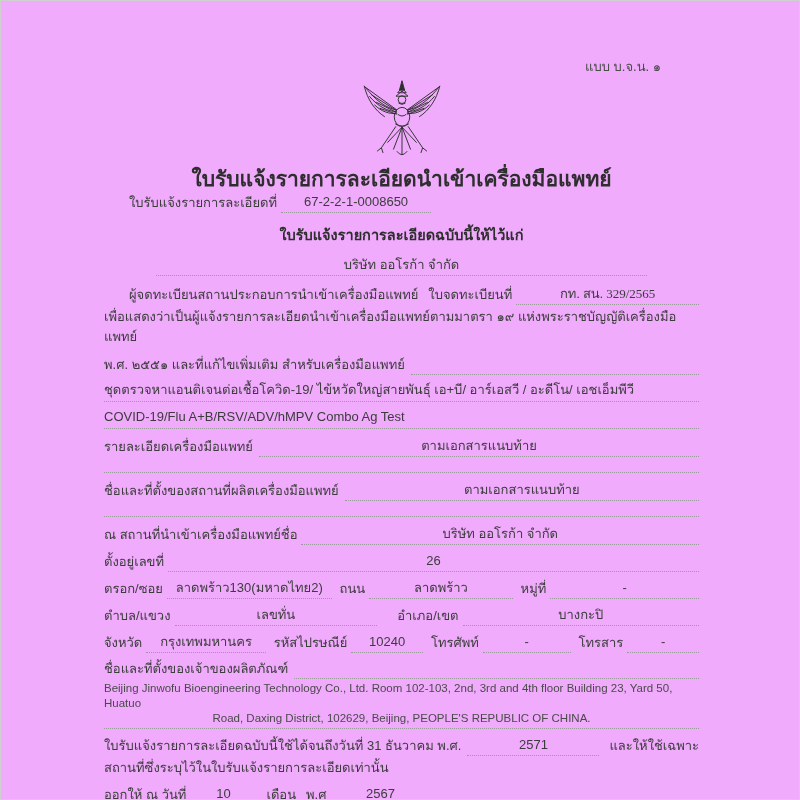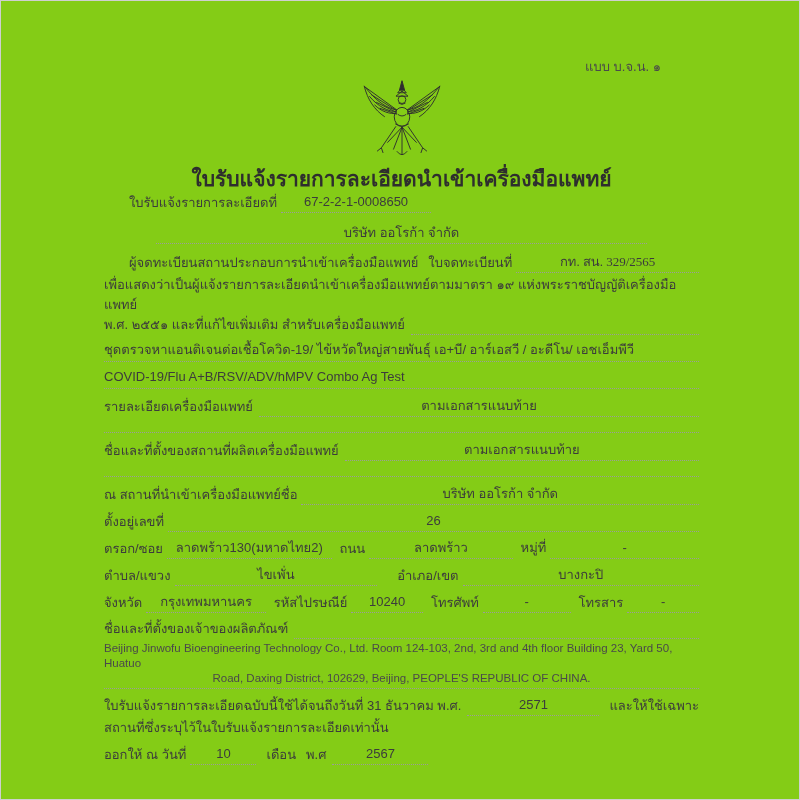--- a/index.html
+++ b/index.html
@@ -1,18 +1,18 @@
 <!DOCTYPE html>
 <html lang="th"><head>
 <meta charset="utf-8">
 <style>
   html,body{margin:0;padding:0;background:#fff;}
   body{font-family:"Liberation Sans","DejaVu Sans",sans-serif;color:#3c3c3c;}
   .page{position:relative;width:800px;height:800px;box-sizing:border-box;
-        border:1px solid #cfcfcf;background:#84cc16;overflow:hidden;
+        border:1px solid #cfcfcf;background:#f0abfc;overflow:hidden;
         padding:56px 100px 0 103px;font-size:13px;line-height:20px;}
   .right{text-align:right;padding-right:38px;font-size:13px;color:#4a4a4a;}
   .center{text-align:center;}
   .bold{font-weight:bold;color:#2e2e2e;}
   .title{font-size:21px;margin-top:4px;}
   .heading2{font-size:14.5px;margin-top:12px;}
   .row{display:flex;align-items:flex-end;margin-top:6px;}
   .lbl{white-space:nowrap;}
   .dot{border-bottom:1px dotted #9b9b9b;text-align:center;white-space:nowrap;}
   .grow{flex:1;}
@@ -63,30 +63,31 @@
     </svg>
   </div>
 
   <div class="center bold title">ใบรับแจ้งรายการละเอียดนำเข้าเครื่องมือแพทย์</div>
 
   <div class="row" style="margin-top:3px;">
     <span class="lbl indent">ใบรับแจ้งรายการละเอียดที่</span>
     <span class="dot" style="min-width:150px;margin-left:4px;">67-2-2-1-0008650</span>
   </div>
 
+  <div class="center bold heading2">ใบรับแจ้งรายการละเอียดฉบับนี้ให้ไว้แก่</div>
 
   <div class="company-line center">บริษัท ออโรก้า จำกัด</div>
 
   <div class="row" style="margin-top:8px;">
     <span class="lbl indent">ผู้จดทะเบียนสถานประกอบการนำเข้าเครื่องมือแพทย์</span>
     <span class="lbl" style="margin-left:10px;">ใบจดทะเบียนที่</span>
     <span class="dot grow" style="margin-left:4px;font-family:Liberation Serif, serif;">กท. สน. 329/2565</span>
   </div>
   <div style="margin-top:2px;">เพื่อแสดงว่าเป็นผู้แจ้งรายการละเอียดนำเข้าเครื่องมือแพทย์ตามมาตรา ๑๙ แห่งพระราชบัญญัติเครื่องมือแพทย์</div>
-  <div class="row" style="margin-top:0;text-align:center;">
+  <div class="row" style="margin-top:8px;text-align:center;">
     <span class="lbl">พ.ศ. ๒๕๕๑ และที่แก้ไขเพิ่มเติม  สำหรับเครื่องมือแพทย์</span>
     <span class="dot grow" style="margin-left:6px;"></span>
   </div>
   <div class="devline">ชุดตรวจหาแอนติเจนต่อเชื้อโควิด-19/ ไข้หวัดใหญ่สายพันธุ์ เอ+บี/ อาร์เอสวี / อะดีโน/ เอชเอ็มพีวี</div>
   <div class="devline">COVID-19/Flu A+B/RSV/ADV/hMPV Combo Ag Test</div>
 
   <div class="row" style="margin-top:7px;">
     <span class="lbl">รายละเอียดเครื่องมือแพทย์</span>
     <span class="dot grow" style="margin-left:6px;">ตามเอกสารแนบท้าย</span>
   </div>
@@ -104,45 +105,45 @@
   </div>
   <div class="row">
     <span class="lbl">ตั้งอยู่เลขที่</span>
     <span class="dot grow" style="margin-left:4px;">26</span>
   </div>
   <div class="row">
     <span class="lbl">ตรอก/ซอย</span>
     <span class="dot" style="flex:1.55;margin-left:4px;">ลาดพร้าว130(มหาดไทย2)</span>
     <span class="lbl" style="margin-left:8px;">ถนน</span>
     <span class="dot" style="flex:1.35;margin-left:4px;">ลาดพร้าว</span>
-    <span class="lbl" style="margin-left:8px;font-family:Liberation Mono, monospace;">หมู่ที่</span>
+    <span class="lbl" style="margin-left:8px;">หมู่ที่</span>
     <span class="dot" style="flex:1.4;margin-left:4px;">-</span>
   </div>
   <div class="row">
     <span class="lbl">ตำบล/แขวง</span>
-    <span class="dot" style="flex:1.8;margin-left:4px;">ไขเพั่น</span>
+    <span class="dot" style="flex:1.8;margin-left:4px;">เลขทั่น</span>
     <span class="lbl" style="margin-left:20px;">อำเภอ/เขต</span>
     <span class="dot" style="flex:2.1;margin-left:4px;">บางกะปิ</span>
   </div>
   <div class="row">
     <span class="lbl">จังหวัด</span>
     <span class="dot" style="flex:1.5;margin-left:4px;">กรุงเทพมหานคร</span>
     <span class="lbl" style="margin-left:8px;">รหัสไปรษณีย์</span>
     <span class="dot" style="flex:0.9;margin-left:4px;">10240</span>
     <span class="lbl" style="margin-left:8px;">โทรศัพท์</span>
     <span class="dot" style="flex:1.1;margin-left:4px;">-</span>
     <span class="lbl" style="margin-left:8px;">โทรสาร</span>
     <span class="dot" style="flex:0.9;margin-left:4px;">-</span>
   </div>
 
   <div class="row">
     <span class="lbl">ชื่อและที่ตั้งของเจ้าของผลิตภัณฑ์</span>
     <span class="dot grow" style="margin-left:6px;"></span>
   </div>
-  <div class="owner-en" style="margin-top:2px;">Beijing Jinwofu Bioengineering Technology Co., Ltd. Room 124-103, 2nd, 3rd and 4th floor Building 23, Yard 50,  Huatuo</div>
+  <div class="owner-en" style="margin-top:2px;">Beijing Jinwofu Bioengineering Technology Co., Ltd. Room 102-103, 2nd, 3rd and 4th floor Building 23, Yard 50,  Huatuo</div>
   <div class="owner-en center">Road, Daxing District, 102629, Beijing, PEOPLE'S REPUBLIC OF CHINA.</div>
   <div class="dotline" style="height:2px;"></div>
 
   <div class="row" style="margin-top:6px;">
     <span class="lbl">ใบรับแจ้งรายการละเอียดฉบับนี้ใช้ได้จนถึงวันที่ 31 ธันวาคม  พ.ศ.</span>
     <span class="dot" style="flex:1;max-width:170px;margin-left:6px;">2571</span>
     <span class="lbl" style="margin-left:10px;">และให้ใช้เฉพาะ</span>
   </div>
   <div style="margin-top:2px;">สถานที่ซึ่งระบุไว้ในใบรับแจ้งรายการละเอียดเท่านั้น</div>
 

